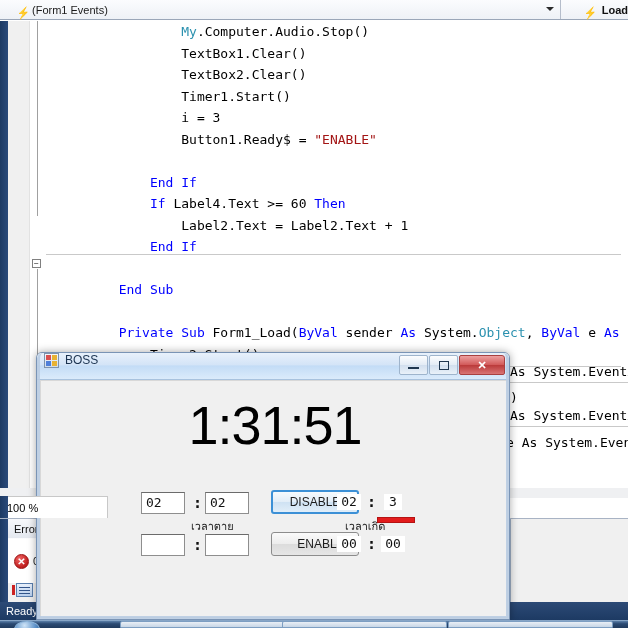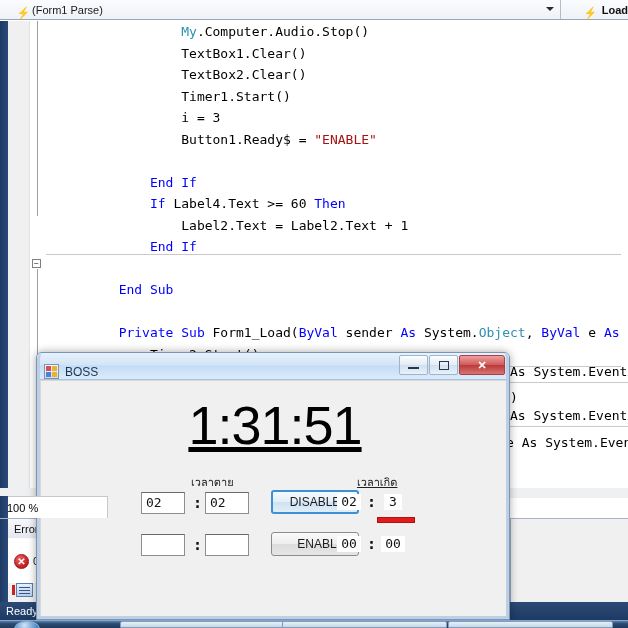--- a/index.html
+++ b/index.html
@@ -273,21 +273,21 @@
     border-top: none;
     border-radius: 6px 6px 0 0;
     pointer-events: none;
   }
   .titlebar {
     position: absolute; left: 0; top: 0;
     width: 100%; height: 27px;
     background: linear-gradient(to bottom, #e8f1fb 0%, #d4e4f7 45%, #c3dcf6 50%, #dbebfb 100%);
     border-radius: 5px 5px 0 0;
     border-bottom: 1px solid #a8c2de;
-    display: flex; align-items: flex-end;
+    display: flex; align-items: flex-start;
   }
   .app-icon {
     margin-left: 7px; margin-right: 6px;
     width: 15px; height: 15px;
     position: relative;
     background: linear-gradient(to bottom,#f4f7fb,#cfdcea);
     border: 1px solid #7e93ad;
   }
   .app-icon i {
     position: absolute; display: block;
@@ -332,28 +332,28 @@
 
   .clock {
     position: absolute;
     left: 0; top: 13px;
     width: 468px;
     text-align: center;
     font-family: "Liberation Sans", sans-serif;
     font-size: 54px;
     color: #000000;
     letter-spacing: -1px;
-    text-decoration: underline;
   }
 
   .lbl-thai {
     position: absolute;
     font-size: 11px;
     color: #202020;
     font-family: "DejaVu Sans", sans-serif;
+    margin-top: 44px;
   }
 
   .tb {
     position: absolute;
     width: 44px; height: 22px;
     background: #ffffff;
     border: 1px solid #8e8e8e;
     border-top-color: #6b6b6b;
     font-size: 13px;
     font-family: "DejaVu Sans Mono", monospace;
@@ -424,21 +424,21 @@
 </head>
 <body>
 
 <div id="root">
 
   <div class="ide">
 
     <div class="navbar">
       <div class="nav-combo">
         <span class="nav-combo-icon"><span class="bolt">⚡</span></span>
-        <span class="nav-combo-text">(Form1 Parse)</span>
+        <span class="nav-combo-text">(Form1 Events)</span>
         <span class="nav-caret"></span>
       </div>
       <div class="nav-right">
         <span class="nav-combo-icon"><span class="bolt">⚡</span></span>
         <span class="nav-right-text">Load</span>
       </div>
     </div>
 
     <div class="editor">
       <div class="gutter-dark"></div>
@@ -528,21 +528,21 @@
           </span>
         <span class="win-btn close">✕</span>
       </span>
     </div>
 
     <div class="dialog-client">
 
       <div class="clock">1:31:51</div>
 
       <div class="lbl-thai" style="left:150px;top:92px;">เวลาตาย</div>
-      <div class="lbl-thai" style="left:316px;top:92px;text-decoration:underline;">เวลาเกิด</div>
+      <div class="lbl-thai" style="left:304px;top:92px;">เวลาเกิด</div>
 
       <div class="tb" style="left:100px;top:111px;">02</div>
       <div class="colon" style="left:152px;top:113px;">:</div>
       <div class="tb" style="left:164px;top:111px;">02</div>
       <div class="btn focused" style="left:230px;top:109px;">DISABLE</div>
       <div class="num-lbl" style="left:296px;top:113px;width:24px;">02</div>
       <div class="colon" style="left:326px;top:112px;">:</div>
       <div class="num-lbl" style="left:343px;top:113px;width:18px;">3</div>
       <div class="red-underline" style="left:336px;top:136px;width:38px;"></div>
 

